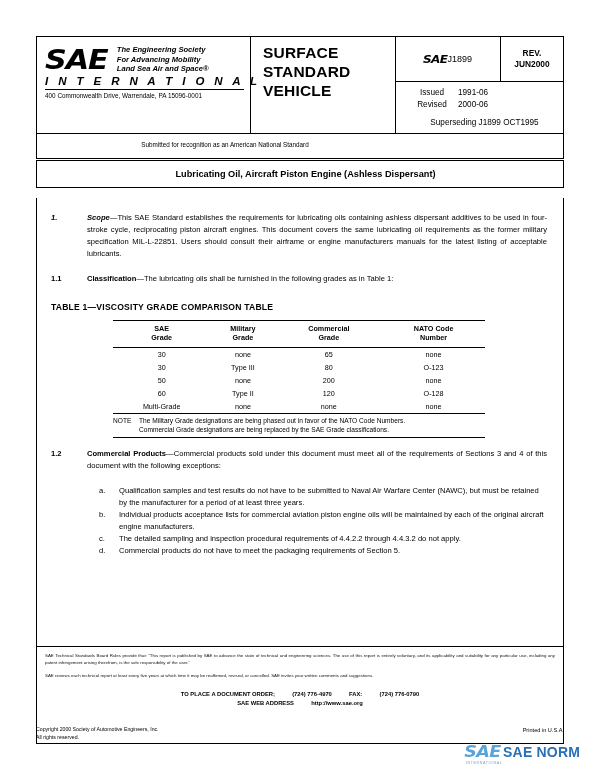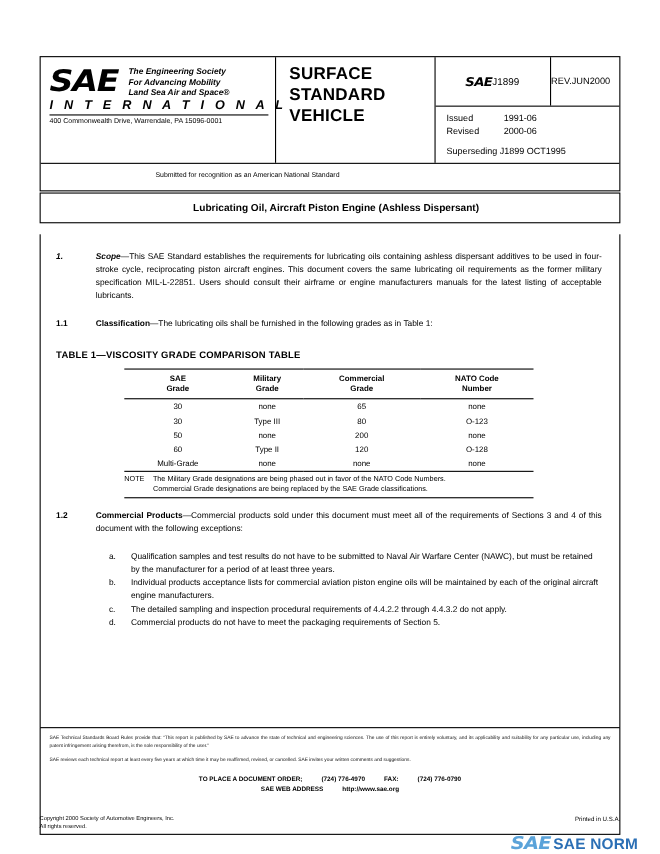--- a/index.html
+++ b/index.html
@@ -11,21 +11,21 @@
     width: 600px;
     height: 776px;
     font-family: "Liberation Sans", sans-serif;
     color: #000;
     position: relative;
     overflow: hidden;
   }
 
   .page {
     position: absolute;
-    left: 0; top: 15px;
+    left: 0; top: 0;
     width: 600px; height: 656px;
     background: #fff;
   }
 
   
   .header-box {
     position: absolute;
     left: 36px; top: 36px;
     width: 528px;
     border: 1.6px solid #000;
@@ -124,31 +124,33 @@
     letter-spacing: -0.5px;
     transform: scaleX(1.1);
   }
   .docnum .jnum {
     font-size: 9px;
     font-weight: 400;
   }
   .rev {
     width: 62px;
     display: flex;
-    flex-direction: row;
+    flex-direction: column;
     align-items: center;
+    justify-content: center;
     font-size: 8.4px;
-    font-weight: 400;
+    font-weight: 700;
     line-height: 1.35;
   }
   .dates-cell {
     flex: 1;
     padding: 5px 0 4px 10px;
     font-size: 8.2px;
     line-height: 1.42;
+    text-align: center;
   }
   .date-line {
     display: flex;
   }
   .date-line .lbl { width: 52px; }
   .supersede {
     margin-top: 7px;
     font-size: 8.2px;
   }
 

